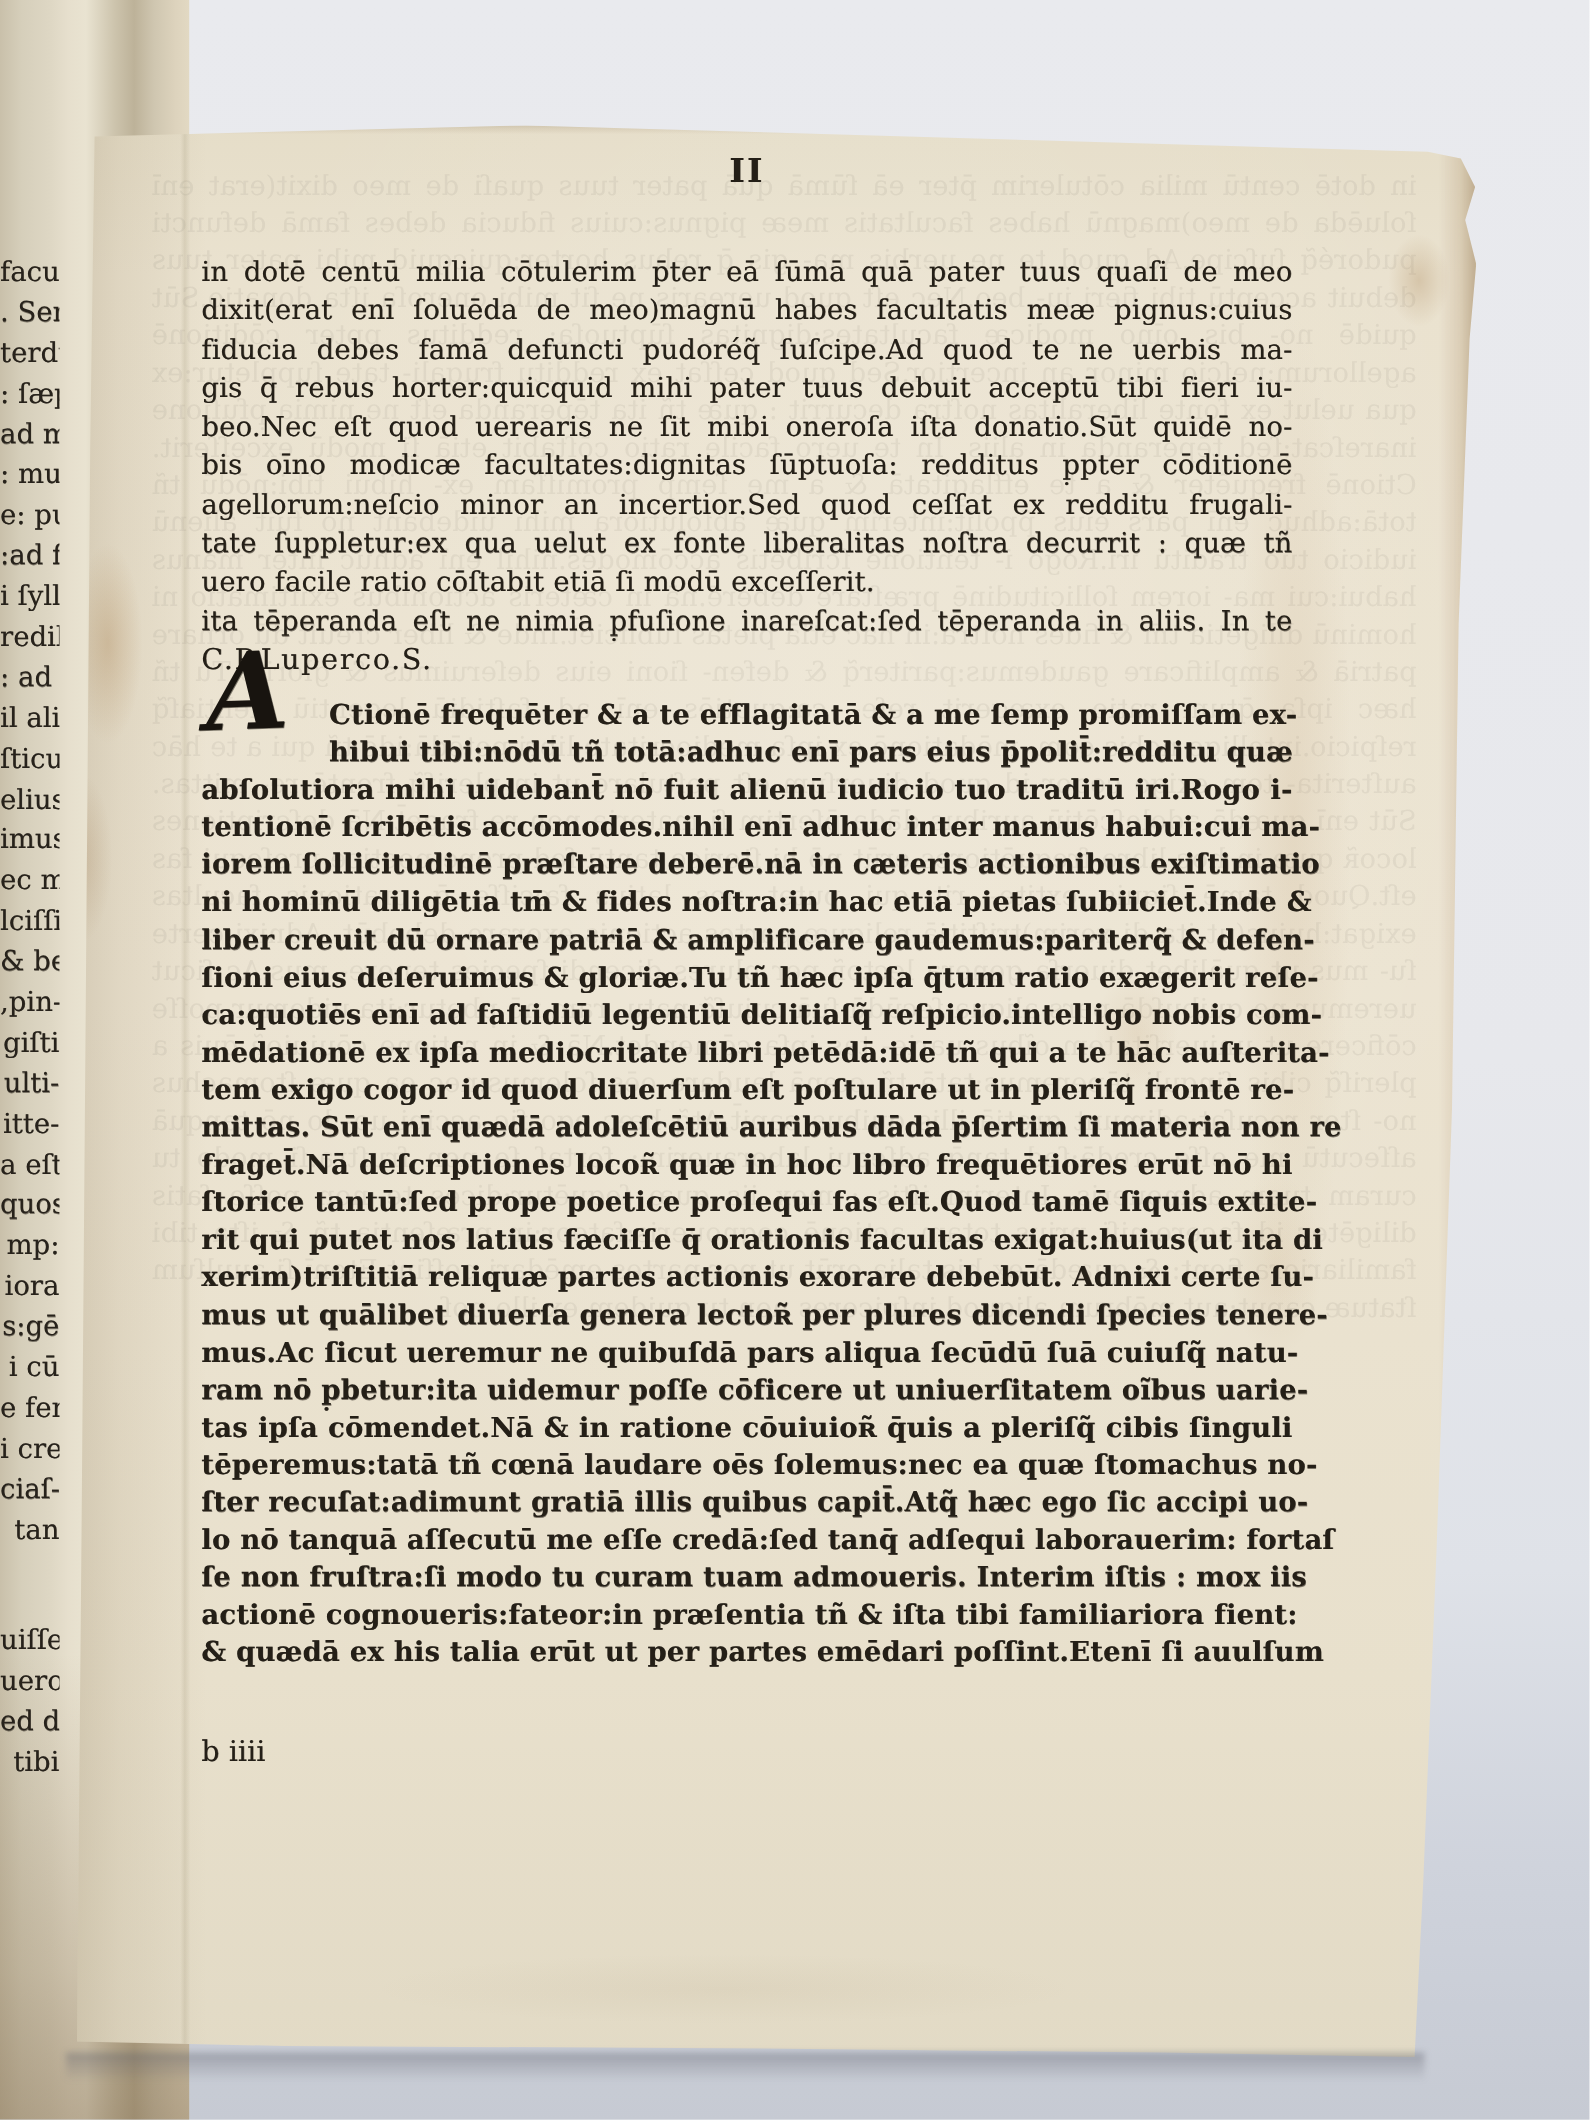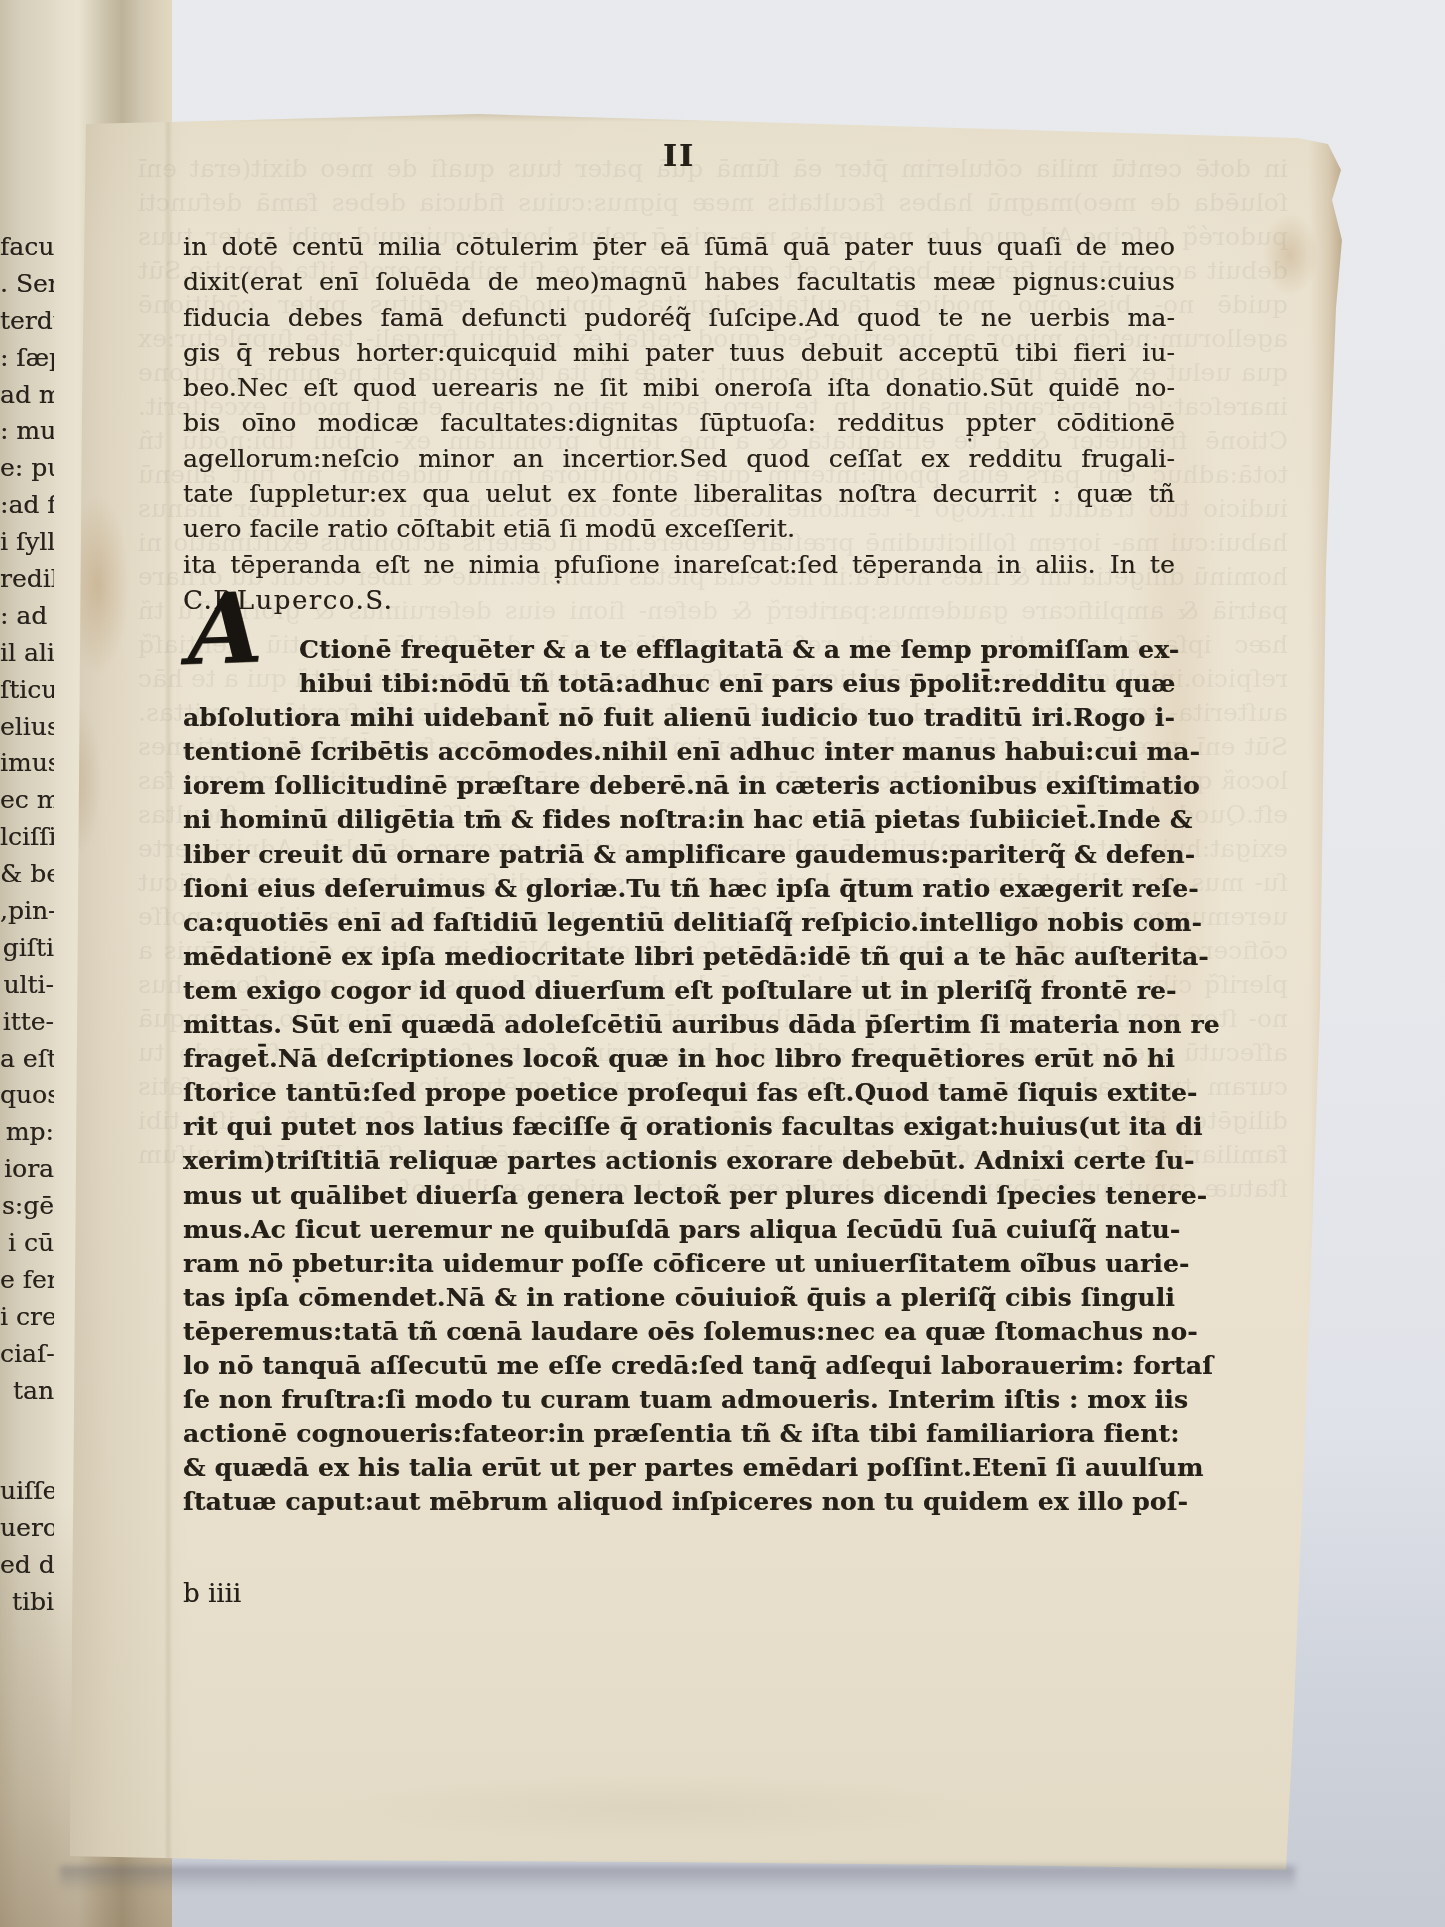--- a/index.html
+++ b/index.html
@@ -188,21 +188,21 @@
       <div class="line">mittas. Sūt enī quædā adoleſcētiū auribus dāda p̄ſertim ſi materia non re</div>
       <div class="line">fraget̄.Nā deſcriptiones locoʀ̃ quæ in hoc libro frequētiores erūt nō hi</div>
       <div class="line">ſtorice tantū:ſed prope poetice proſequi fas eſt.Quod tamē ſiquis extite-</div>
       <div class="line">rit qui putet nos latius fæciſſe q̄ orationis facultas exigat:huius(ut ita di</div>
       <div class="line">xerim)triſtitiā reliquæ partes actionis exorare debebūt. Adnixi certe ſu-</div>
       <div class="line">mus ut quālibet diuerſa genera lectoʀ̃ per plures dicendi ſpecies tenere-</div>
       <div class="line">mus.Ac ſicut ueremur ne quibuſdā pars aliqua ſecūdū ſuā cuiuſq̃ natu-</div>
       <div class="line">ram nō p̣betur:ita uidemur poſſe cōficere ut uniuerſitatem oĩbus uarie-</div>
       <div class="line">tas ipſa cōmendet.Nā &amp; in ratione cōuiuioʀ̃ q̄uis a pleriſq̃ cibis ſinguli</div>
       <div class="line">tēperemus:tatā tñ cœnā laudare oēs ſolemus:nec ea quæ ſtomachus no-</div>
+      <div class="line">ſter recuſat:adimunt gratiā illis quibus capit̄.Atq̃ hæc ego ſic accipi uo-</div>
       <div class="line">lo nō tanquā aſſecutū me eſſe credā:ſed tanq̄ adſequi laborauerim: fortaſ</div>
       <div class="line">ſe non fruſtra:ſi modo tu curam tuam admoueris. Interim iſtis : mox iis</div>
       <div class="line">actionē cognoueris:fateor:in præſentia tñ &amp; iſta tibi familiariora fient:</div>
       <div class="line">&amp; quædā ex his talia erūt ut per partes emēdari poſſint.Etenī ſi auulſum</div>
-      <div class="line">ſtatuæ caput:aut mēbrum aliquod inſpiceres non tu quidem ex illo poſ-</div>
     </div>
 
   <div class="signature">b iiii</div>
 </div>
 
 </body></html>

